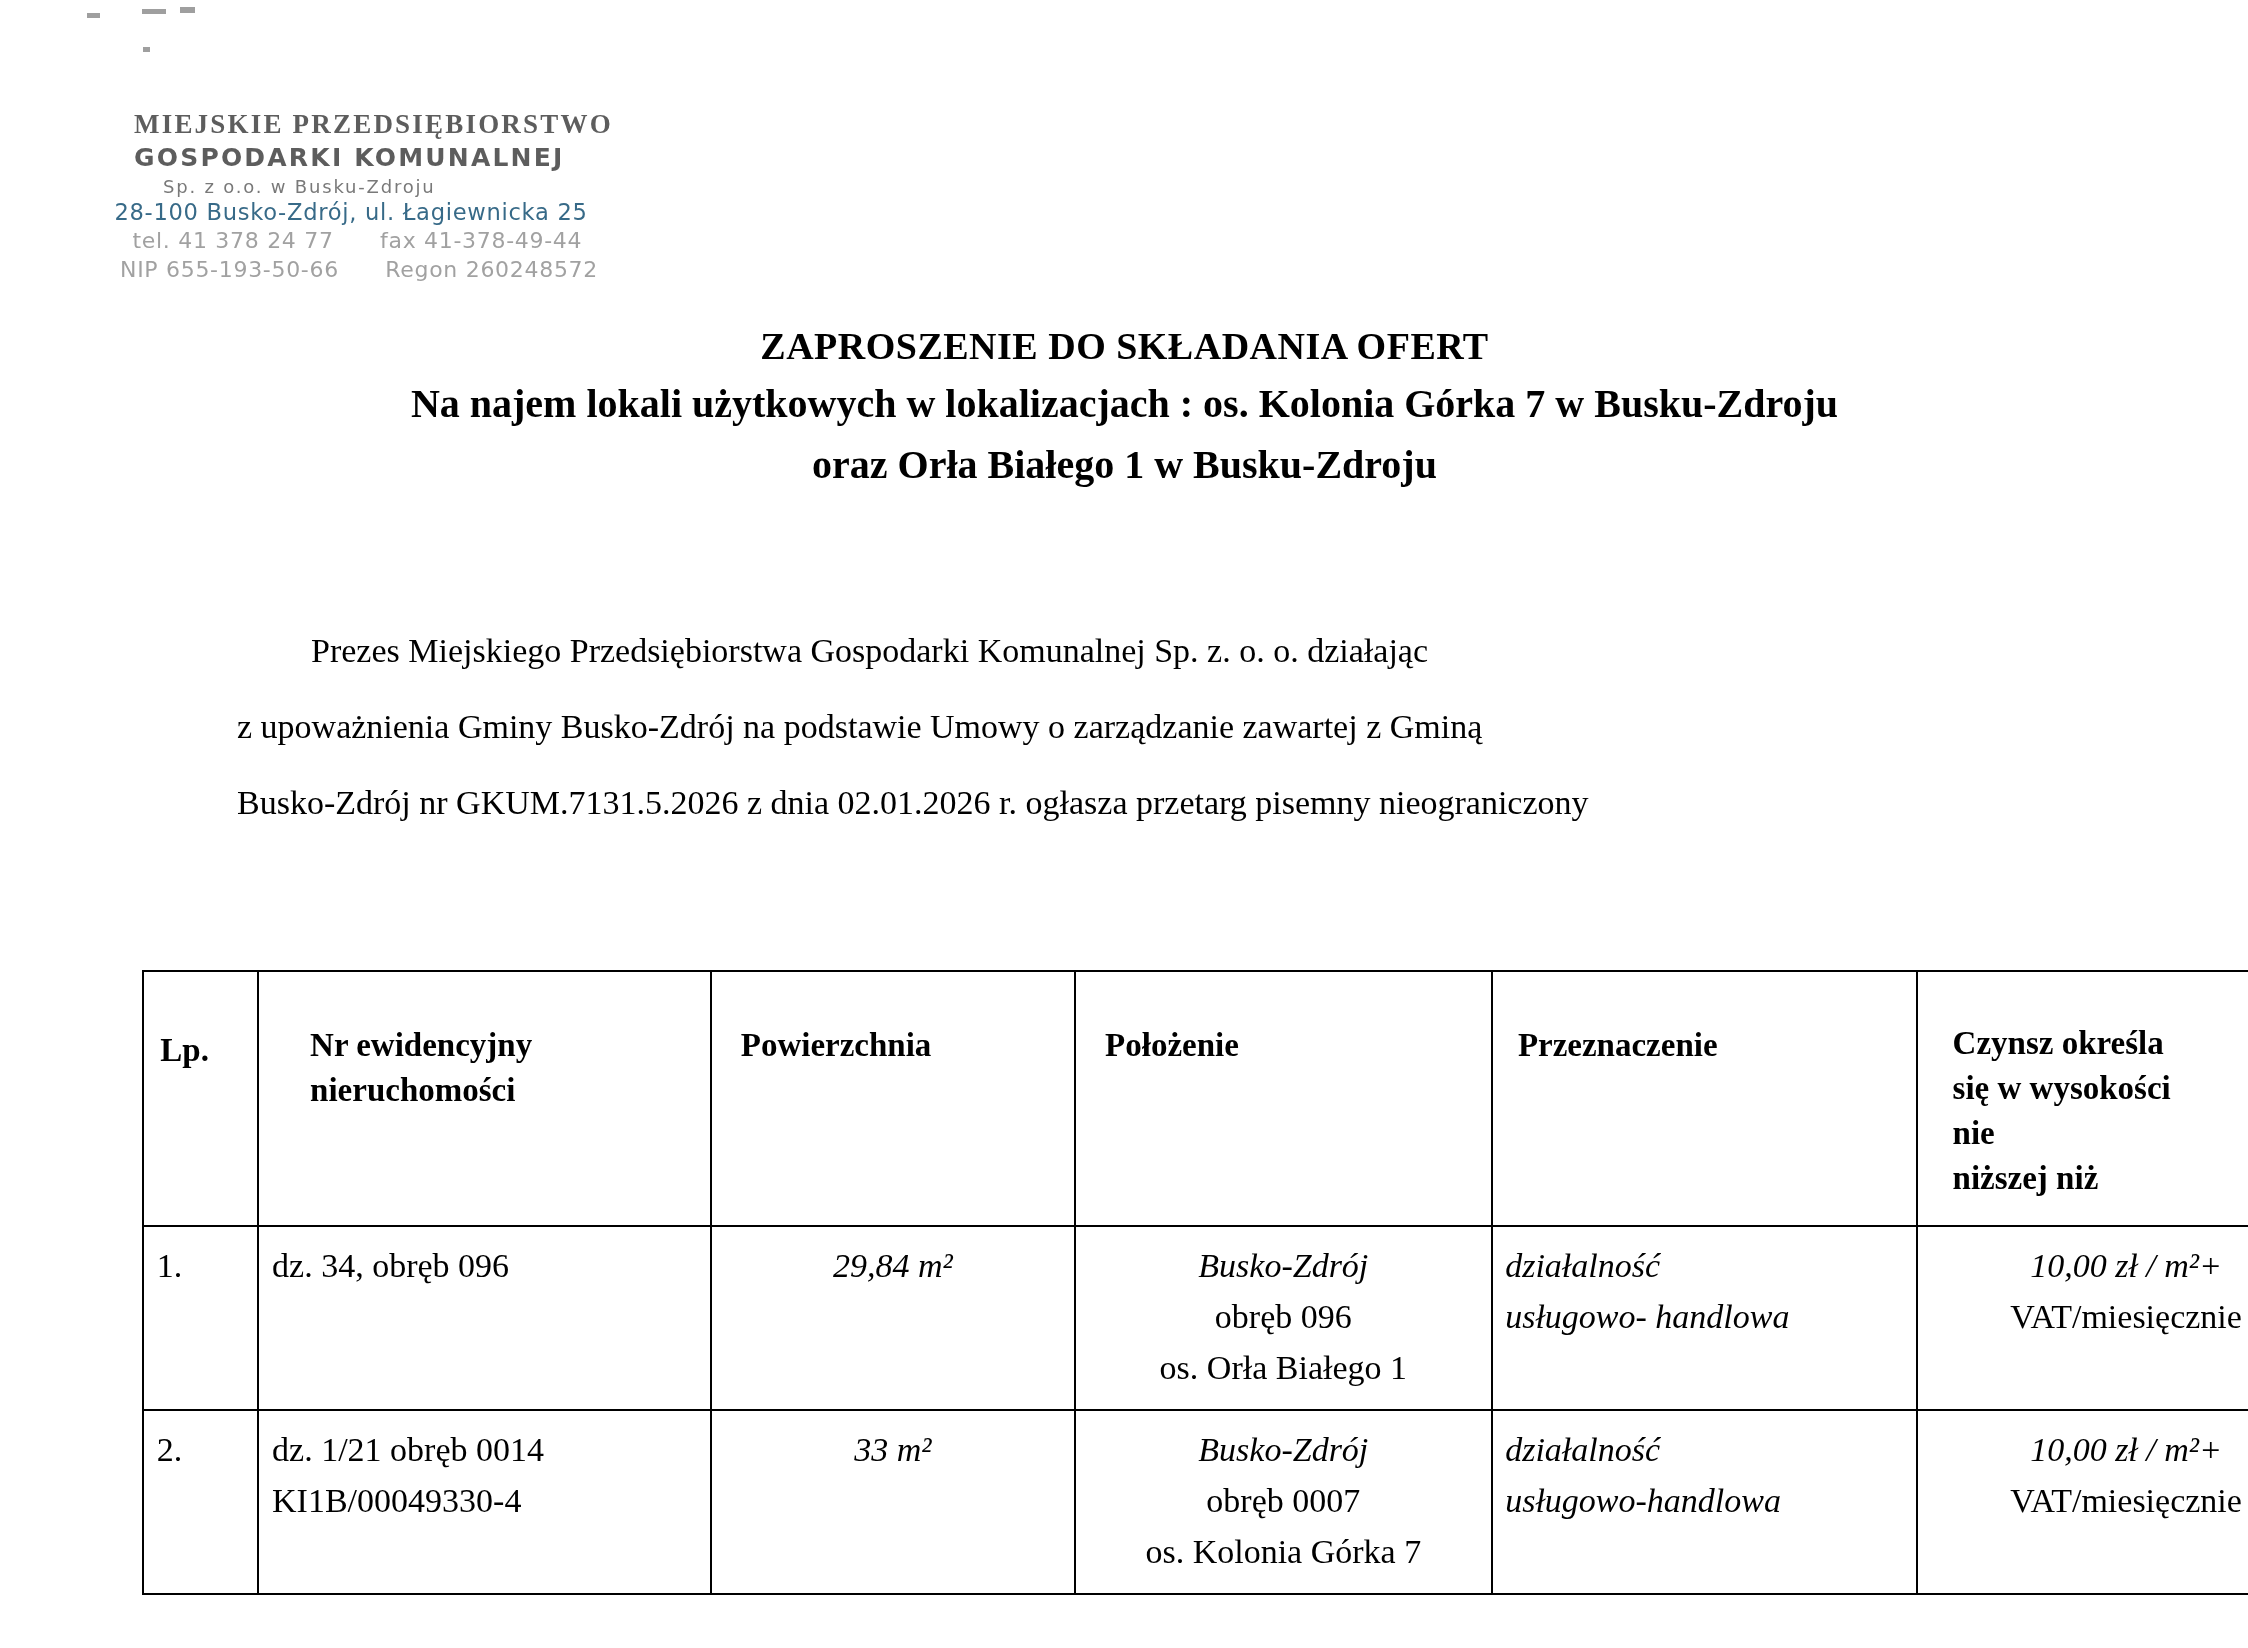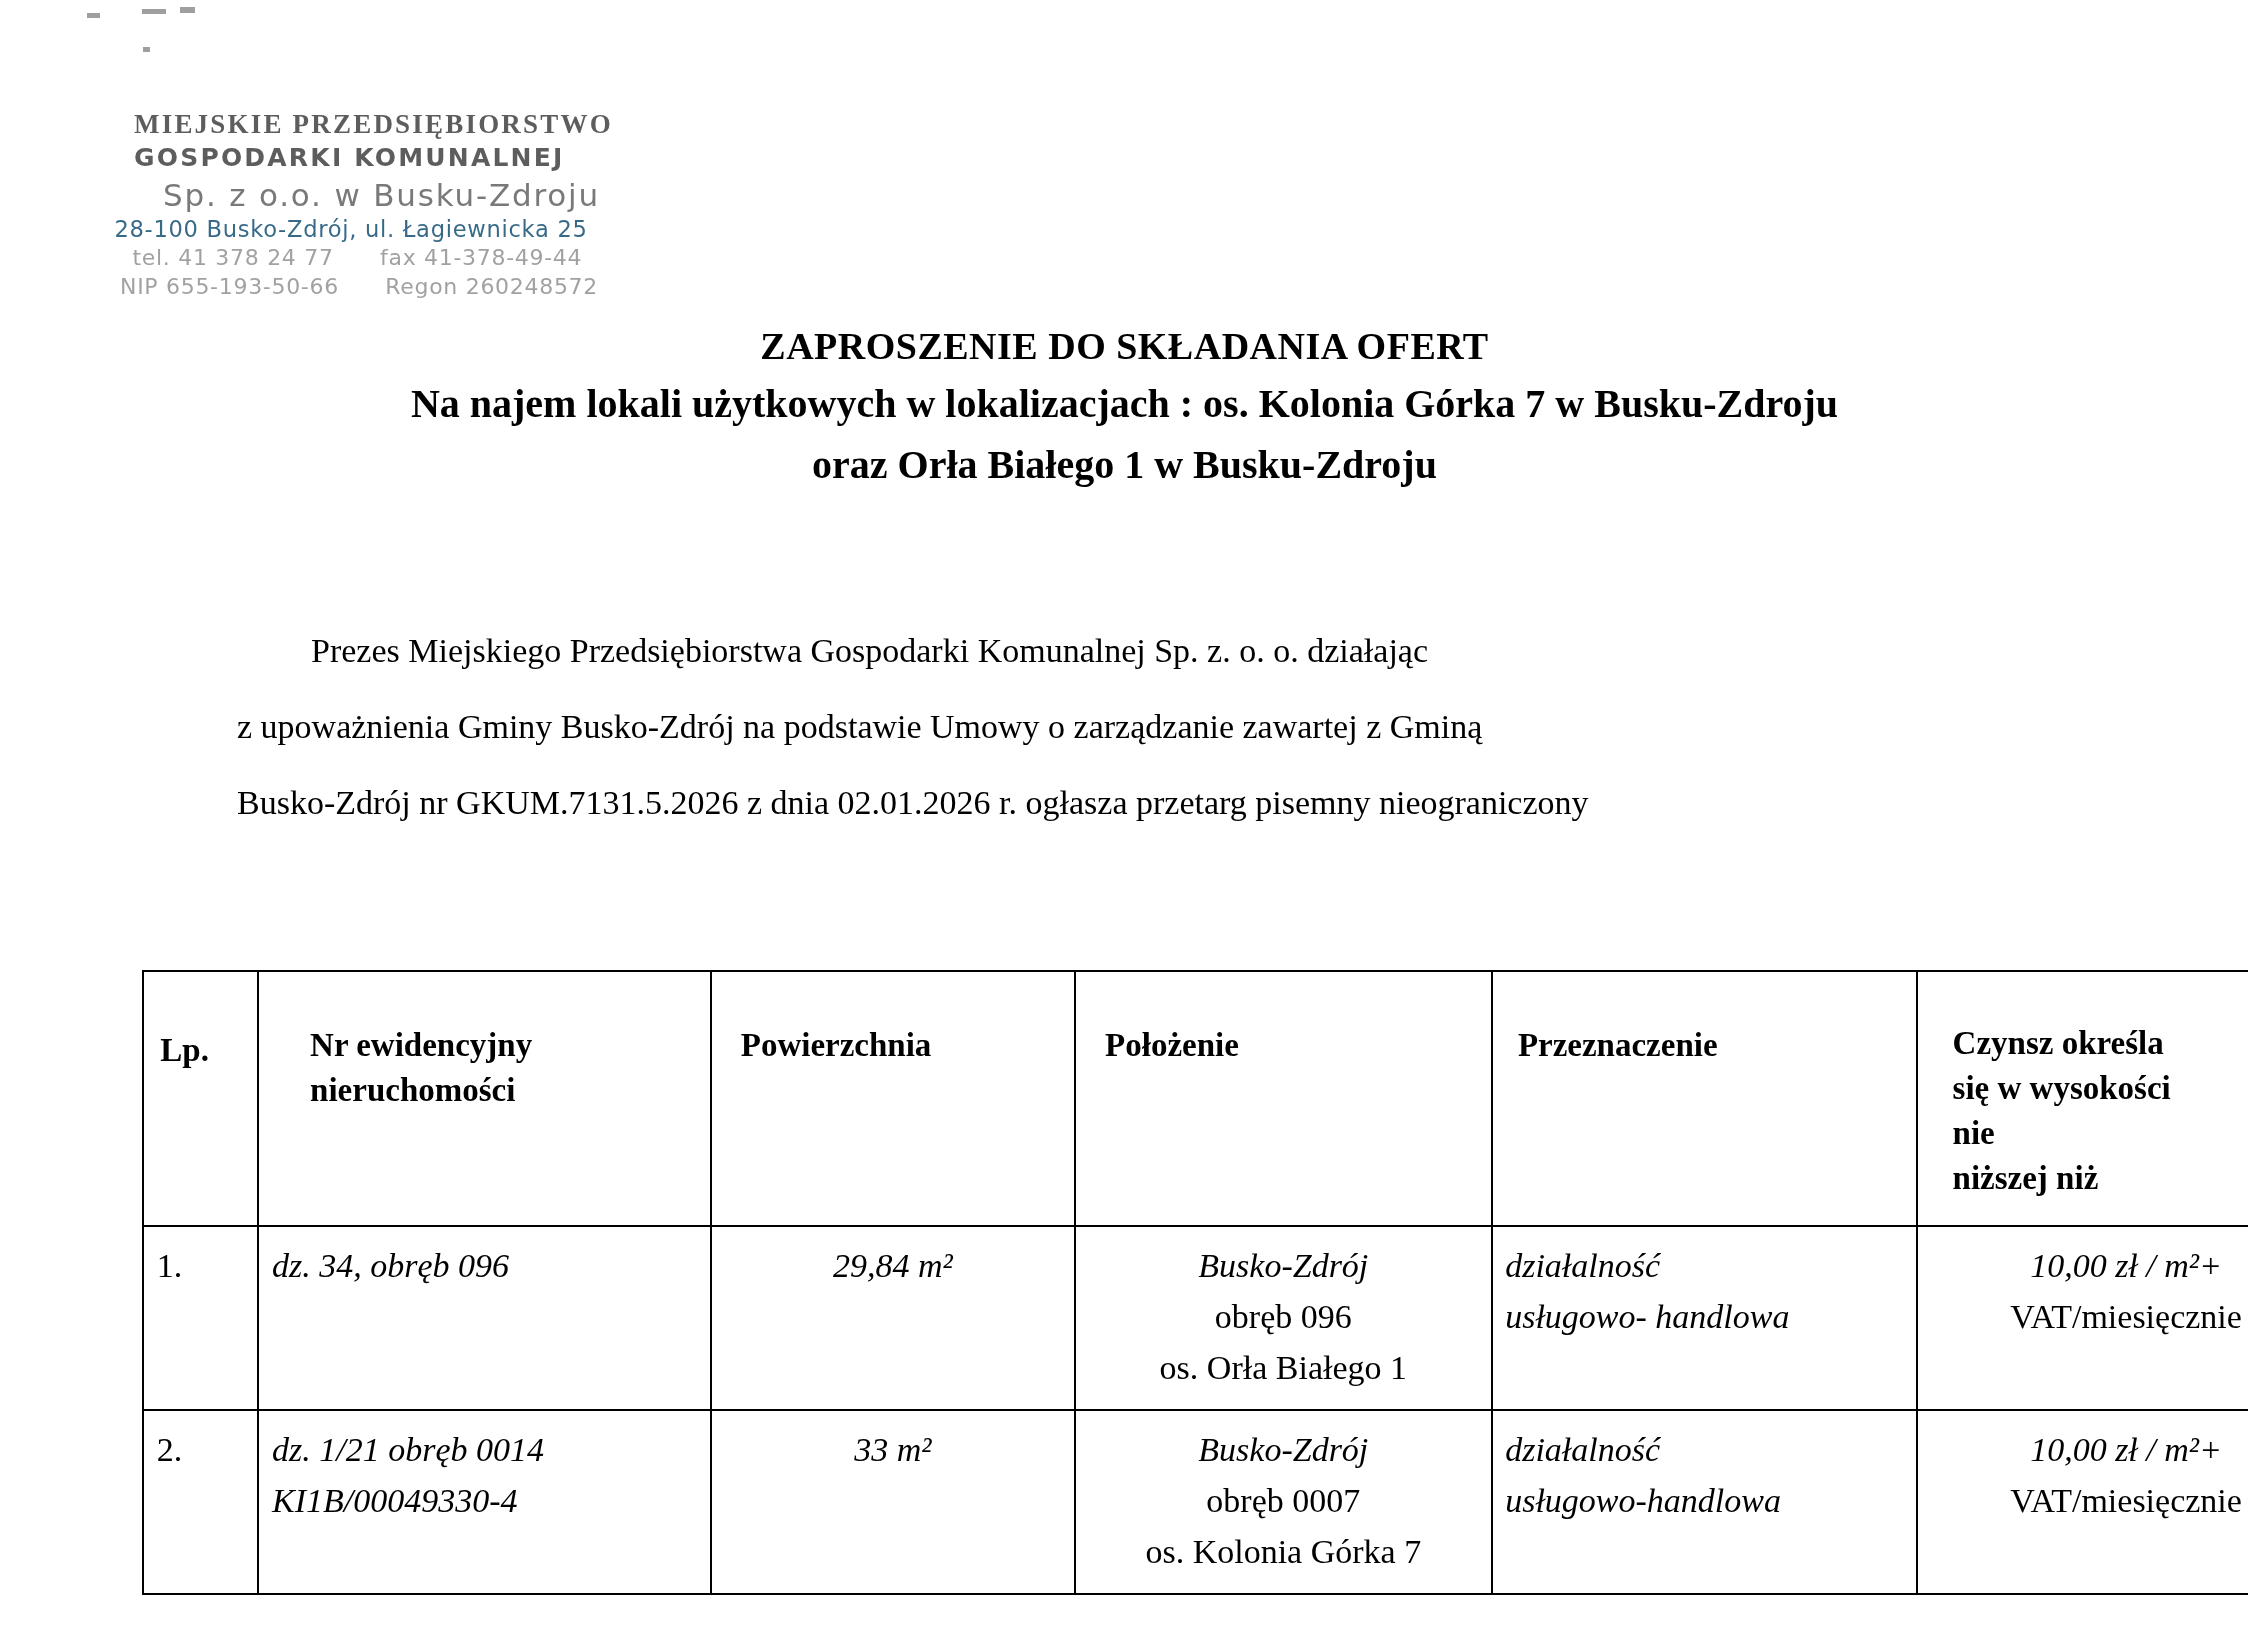--- a/index.html
+++ b/index.html
@@ -42,21 +42,21 @@
     font-family: Liberation Serif, serif;
   }
   .stamp .s2 {
     font-size: 25px;
     font-weight: 700;
     letter-spacing: 2.2px;
     color: #3a3a3a;
     margin-left: 25px;
   }
   .stamp .s3 {
-    font-size: 31px;
+    font-size: 18px;
     letter-spacing: 1.8px;
     margin-left: 54px;
     color: #5c5c5c;
   }
   .stamp .s4 {
     font-size: 22.6px;
     letter-spacing: 0.7px;
     margin-left: 5.4px;
     color: #0c4a6e;
   }
@@ -177,21 +177,20 @@
     font-size: 34px;
     line-height: 51px;
   }
   td.c-lp {
     text-align: left;
     padding-left: 22px;
     padding-top: 14.5px;
     font-style: normal;
   }
   td.c-nr {
-    font-style: italic;
     padding-left: 16.3px;
     padding-top: 14.5px;
   }
   td.c-pow {
     font-style: italic;
     text-align: center;
     padding-top: 14.5px;
   }
   td.c-pol {
     text-align: center;

